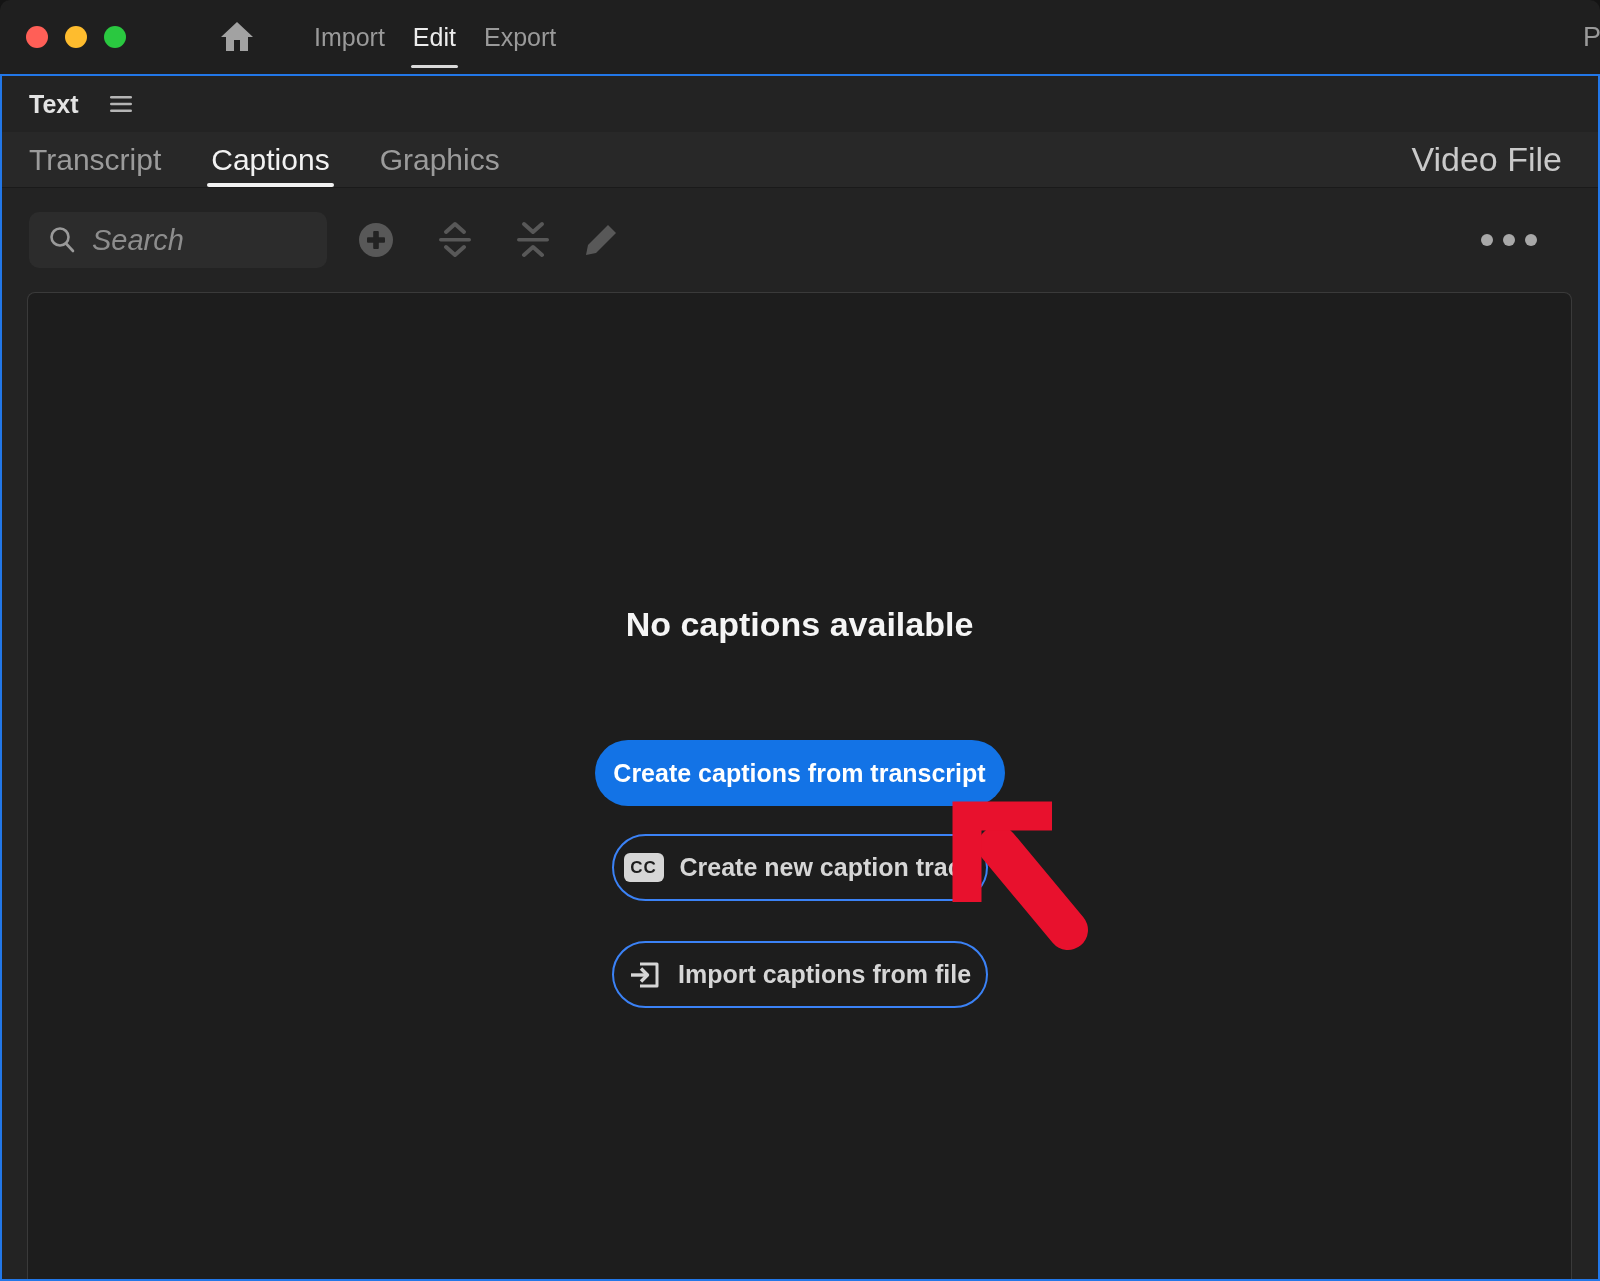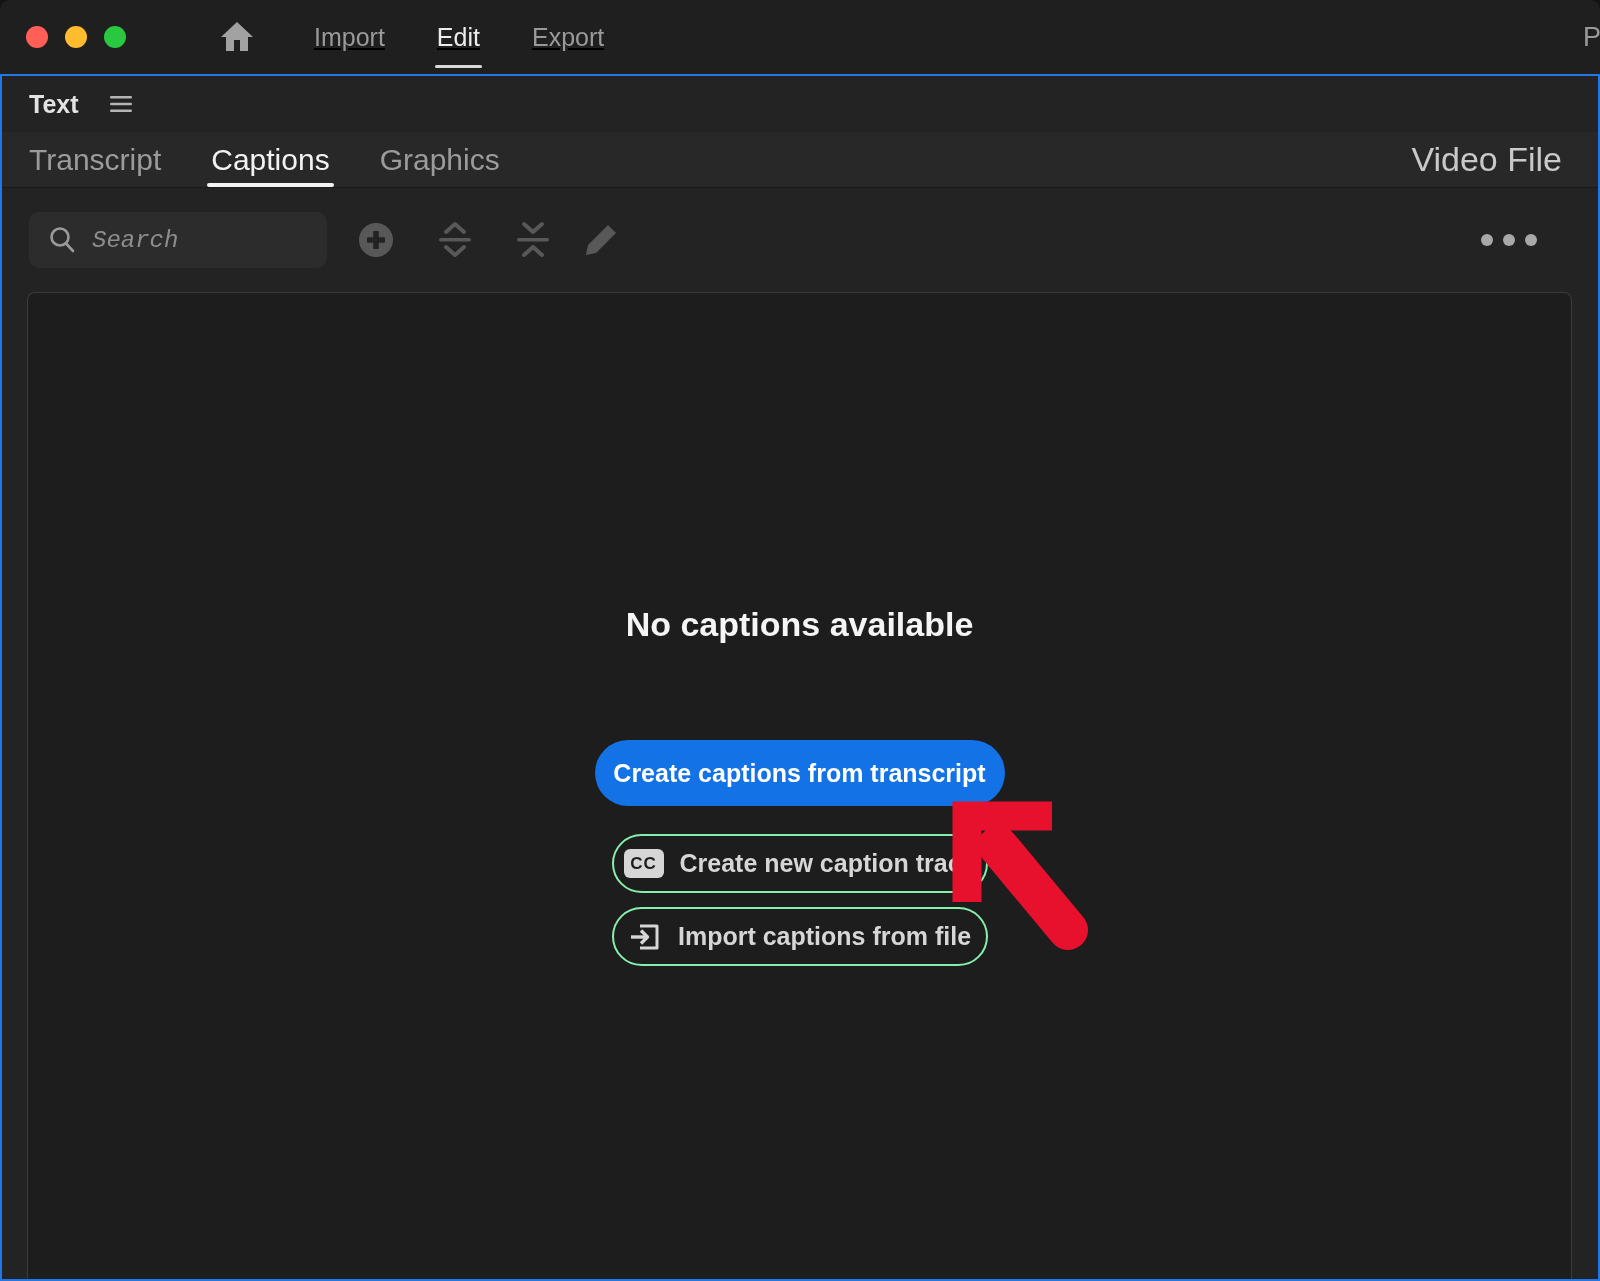--- a/index.html
+++ b/index.html
@@ -10,21 +10,21 @@
   
   .titlebar { position:absolute; left:0; top:0; width:1600px; height:74px;
               background:#1f1f1f; border-radius:10px 10px 0 0;
               display:flex; align-items:center; }
   .traffic { display:flex; gap:17px; padding-left:26px; }
   .tl { width:22px; height:22px; border-radius:50%; display:inline-block; }
   .tl.red    { background:#ff5f57; }
   .tl.yellow { background:#febc2e; }
   .tl.green  { background:#2ac840; }
   .home { margin-left:92px; display:flex; align-items:center; }
-  .topmenu { display:flex; align-items:center; gap:52px; margin-left:58px;text-decoration:underline; }
+  .topmenu { display:flex; align-items:center; gap:28px; margin-left:58px; }
   .mi { font-size:25px; color:#9a9a9a; position:relative; cursor:default; }
   .mi.active { color:#ececec; }
   .mi.active::after { content:""; position:absolute; left:-2px; right:-2px; bottom:-16px;
                       height:3px; background:#d9d9d9; border-radius:2px; }
   .prbadge { margin-left:auto; margin-right:-10px; font-size:27px; color:#9a9a9a; }
 
   
   .panel { position:absolute; left:0; top:74px; right:0; bottom:0;
            background:#232323; border:2px solid #2277e8;
            display:flex; flex-direction:column; }
@@ -40,42 +40,42 @@
   .tab.active::after { content:""; position:absolute; left:-4px; right:-4px; bottom:0;
                        height:4px; background:#f2f2f2; border-radius:3px; }
   .videofile { margin-left:auto; font-size:34px; color:#c9c9c9; }
 
   
   .toolbar { height:104px; flex:0 0 auto; display:flex; align-items:center;
              padding:0 60px 0 27px; }
   .searchbox { width:298px; height:56px; background:#2c2c2c; border-radius:10px;
                display:flex; align-items:center; padding:0 14px 0 18px; gap:15px; }
   .searchbox input { flex:1; min-width:0; background:transparent; border:none; outline:none;
-                     font-family:Liberation Mono, monospace;
-                     font-size:24px; color:#fca5a5; }
+                     font-family:Liberation Sans, sans-serif;
+                     font-size:29px; color:#fca5a5; }
   .searchbox input::placeholder { color:#8d8d8d; font-style:italic; }
   .tbtn { display:flex; align-items:center; justify-content:center; }
   .tbtn.add   { margin-left:30px; }
   .tbtn.split { margin-left:38px; }
   .tbtn.merge { margin-left:34px; }
   .tbtn.pen   { margin-left:26px; }
   .tbtn.more  { margin-left:auto; }
 
   
   .content { flex:1; margin:0 26px 0 25px; background:#1d1d1d;
              border:1px solid #3a3a3a; border-bottom:none; border-radius:8px 8px 0 0;
              display:flex; flex-direction:column; align-items:center; padding-top:312px; }
   .empty-title { font-size:34px; font-weight:700; color:#f5f5f5; margin-bottom:96px; }
   .btn { display:flex; align-items:center; justify-content:center; gap:16px;
          border-radius:34px; font-weight:700; font-size:25px; cursor:pointer;
          font-family:"Liberation Sans", sans-serif; }
   .btn.primary { width:410px; height:66px; background:#1373e6; color:#ffffff;
                  border:none; margin-bottom:28px; }
-  .btn.outline { width:376px; height:59px; background:transparent; color:#d6d6d6;
-                 border:2px solid #86efac; margin-bottom:14px; }
+  .btn.outline { width:376px; height:67px; background:transparent; color:#d6d6d6;
+                 border:2px solid #3b82f6; margin-bottom:40px; }
   .ccbadge { width:40px; height:29px; background:#d6d6d6; border-radius:6px;
              display:flex; align-items:center; justify-content:center;
              color:#1d1d1d; font-size:17px; font-weight:700; letter-spacing:1px; }
 
   
   .arrow { position:absolute; left:930px; top:780px; pointer-events:none; }
 </style>
 </head>
 <body>
 

